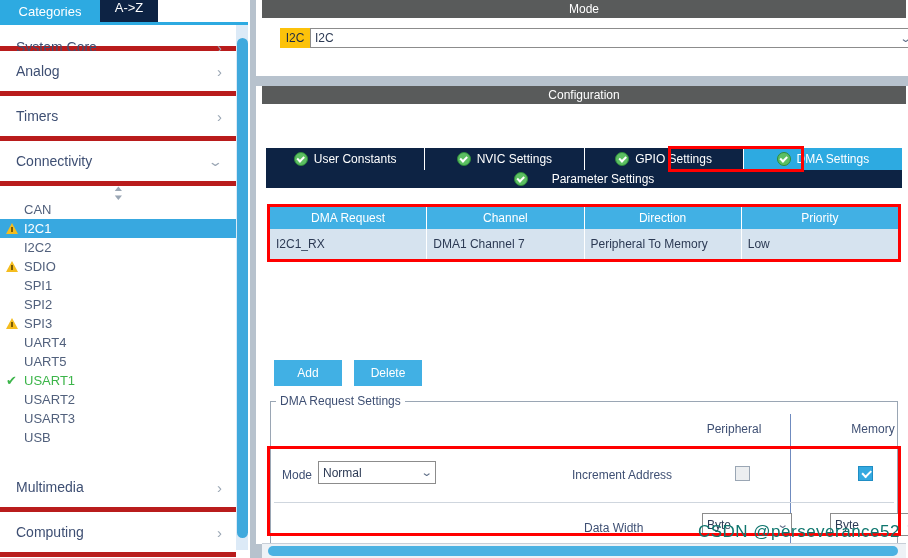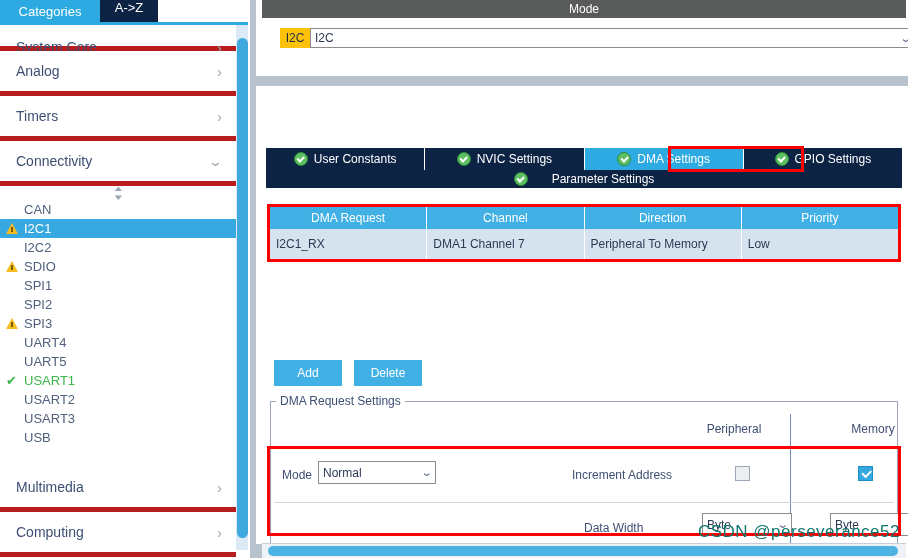--- a/index.html
+++ b/index.html
@@ -347,40 +347,43 @@
         <span class="mode-tag">I2C</span>
         <span class="combo mode-combo">
           <span class="cv">I2C</span>
           <span class="arr">⌄</span>
         </span>
       </div>
     </div>
 
     <div class="gap-band"></div>
 
+    <div class="cfg-hdr">
+      <span>Configuration</span>
+    </div>
 
     <div class="cfg-body">
 
 
       <div class="tabs">
         <div class="tab">
           <span class="gchk filled"></span>
           <span>User Constants</span>
         </div>
         <div class="tab">
           <span class="gchk filled"></span>
           <span>NVIC Settings</span>
         </div>
+        <div class="tab">
+          <span class="gchk filled"></span>
+          <span>GPIO Settings</span>
+        </div>
         <div class="tab active">
           <span class="gchk filled"></span>
           <span>DMA Settings</span>
-        </div>
-        <div class="tab">
-          <span class="gchk filled"></span>
-          <span>GPIO Settings</span>
         </div>
       </div>
 
       <div class="tab-wide">
         <span class="gchk filled"></span>
         <span>Parameter Settings</span>
       </div>
 
       <div class="hl-dma"></div>
 

